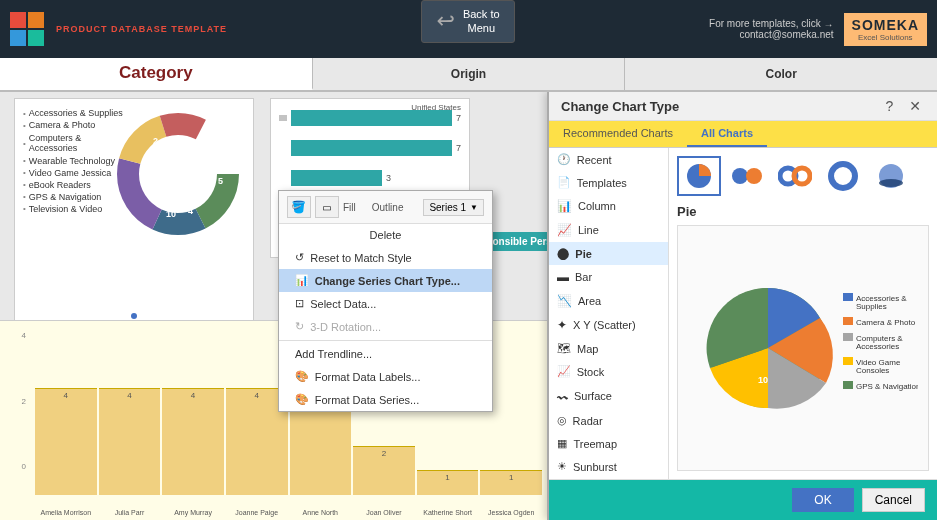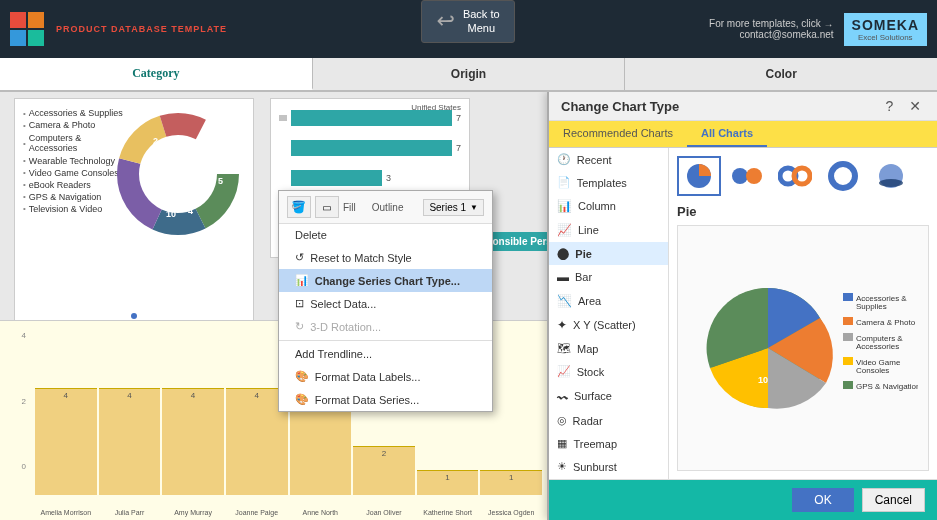--- a/index.html
+++ b/index.html
@@ -28,29 +28,29 @@
     <button style="background:#3a4a5a; border:1px solid #555; color:white; padding:6px 14px; cursor:pointer; display:flex; align-items:center; gap:8px; border-radius:3px; font-size:11px;">
       <span style="font-size:22px; color:#aaa;">↩</span>
       <span style="line-height:1.3; text-align:center;">Back to<br>Menu</span>
     </button>
   </div>
   <div style="display:flex; gap:10px; align-items:center;">
     <div style="display:flex; flex-direction:column; align-items:flex-end;">
       <span style="color:#ccc; font-size:10px;">For more templates, click →</span>
       <span style="color:#ccc; font-size:10px;">contact@someka.net</span>
     </div>
-    <div style="background:#7dd3fc; padding:4px 8px; display:flex; flex-direction:column; align-items:center;">
+    <div style="background:#fdba74; padding:4px 8px; display:flex; flex-direction:column; align-items:center;">
       <span style="font-weight:bold; font-size:14px; color:#1e2a35; letter-spacing:1px; text-transform:uppercase;">someka</span>
       <span style="font-size:8px; color:#555;">Excel Solutions</span>
     </div>
   </div>
 </div>
 
 <div style="display:flex; background:#e0e0e0; height:34px; border-bottom:2px solid #bbb;">
-  <div style="flex:1; display:flex; align-items:center; justify-content:center; background:white; border-right:1px solid #bbb; font-weight:bold; font-size:12px; color:#0f766e; cursor:pointer; border-bottom:2px solid white;font-family:Liberation Serif, serif;">
+  <div style="flex:1; display:flex; align-items:center; justify-content:center; background:white; border-right:1px solid #bbb; font-weight:bold; font-size:17px; color:#7f1d1d; cursor:pointer; border-bottom:2px solid white;">
     <span>Category</span>
   </div>
   <div style="flex:1; display:flex; align-items:center; justify-content:center; background:#e8e8e8; border-right:1px solid #bbb; font-weight:bold; font-size:12px; color:#333; cursor:pointer;">
     <span>Origin</span>
   </div>
   <div style="flex:1; display:flex; align-items:center; justify-content:center; background:#e8e8e8; font-weight:bold; font-size:12px; color:#333; cursor:pointer;">
     <span>Color</span>
   </div>
 </div>
 
@@ -69,21 +69,21 @@
       <div style="font-size:9px; color:#333; padding:3px 0 1px; display:flex; align-items:center; gap:3px;">
           <span style="color:#888; font-size:8px;">•</span>
           <span style="line-height:1.1;">Computers &amp; Accessories</span>
         </div>
       <div style="font-size:9px; color:#333; padding:1px 0; display:flex; align-items:center; gap:3px;">
           <span style="color:#888; font-size:8px;">•</span>
           <span>Wearable Technology</span>
         </div>
       <div style="font-size:9px; color:#333; padding:1px 0; display:flex; align-items:center; gap:3px;">
           <span style="color:#888; font-size:8px;">•</span>
-          <span>Video Game Consoles</span>
+          <span>Video Game Jessica</span>
         </div>
       <div style="font-size:9px; color:#333; padding:1px 0; display:flex; align-items:center; gap:3px;">
           <span style="color:#888; font-size:8px;">•</span>
           <span>eBook Readers</span>
         </div>
       <div style="font-size:9px; color:#333; padding:1px 0; display:flex; align-items:center; gap:3px;">
           <span style="color:#888; font-size:8px;">•</span>
           <span>GPS &amp; Navigation</span>
         </div>
       <div style="font-size:9px; color:#333; padding:1px 0; display:flex; align-items:center; gap:3px;">
@@ -188,21 +188,21 @@
       <div style="width:24px; height:22px; border:1px solid #ccc; background:#f0f0f0; display:flex; align-items:center; justify-content:center; cursor:pointer; font-size:12px;">🪣</div>
       <div style="width:24px; height:22px; border:1px solid #ccc; background:#f0f0f0; display:flex; align-items:center; justify-content:center; cursor:pointer; font-size:10px;">▭</div>
       <div style="font-size:10px; color:#555; margin-right:12px;"><span>Fill</span></div>
       <div style="font-size:10px; color:#555;"><span>Outline</span></div>
       <div style="margin-left:auto; display:flex; align-items:center; background:#f0f0f0; border:1px solid #ccc; padding:2px 5px; font-size:10px; cursor:pointer; gap:4px;">
         <span>Series 1</span>
         <span style="font-size:8px;">▼</span>
       </div>
     </div>
 
-    <div style="padding:5px 16px; font-size:11px; color:#333; cursor:pointer;">
+    <div style="padding:5px 16px; font-size:11px; color:#333; cursor:pointer;text-align:center;">
       <span>Delete</span>
     </div>
     <div style="padding:5px 16px; font-size:11px; color:#333; cursor:pointer; display:flex; align-items:center; gap:6px;">
       <span style="font-size:11px;">↺</span>
       <span>Reset to Match Style</span>
     </div>
     <div style="padding:5px 16px; font-size:11px; color:#333; cursor:pointer; background:#bdd7f5; font-weight:bold; display:flex; align-items:center; gap:6px;">
       <span style="font-size:11px;">📊</span>
       <span>Change Series Chart Type...</span>
     </div>

